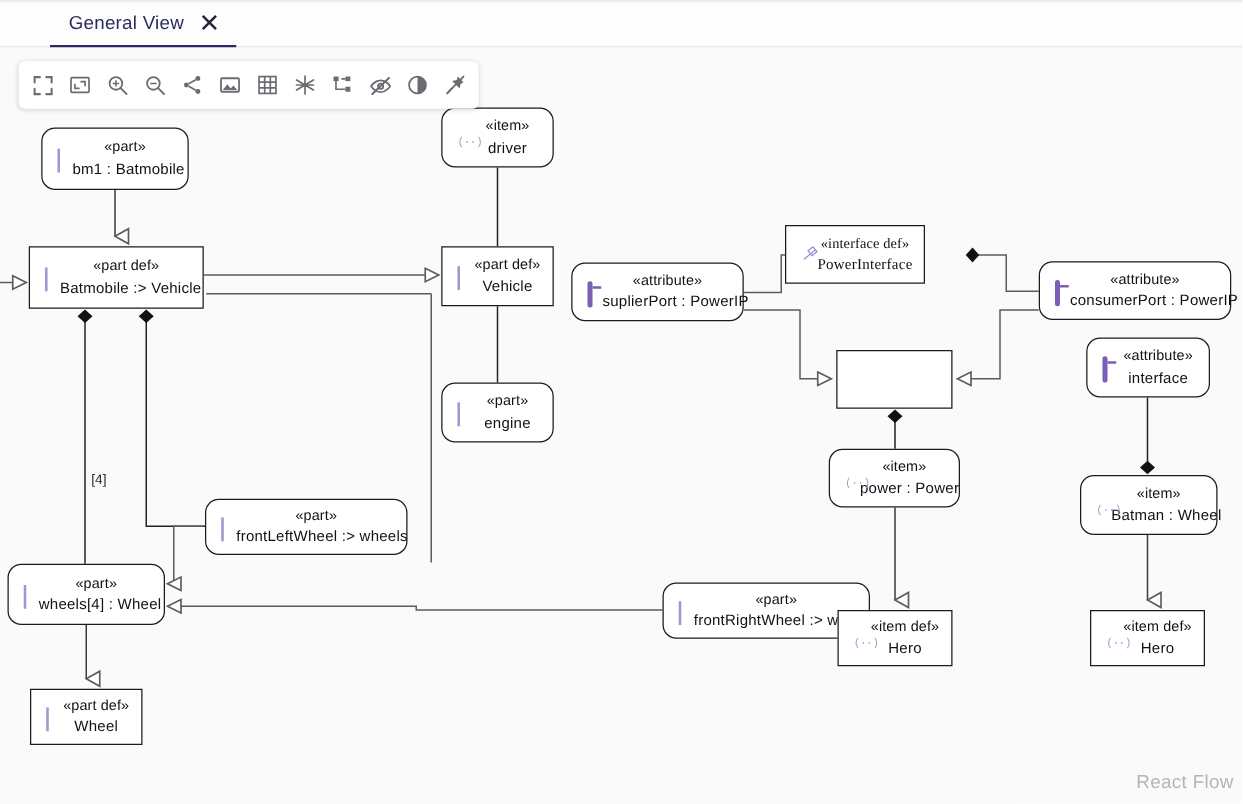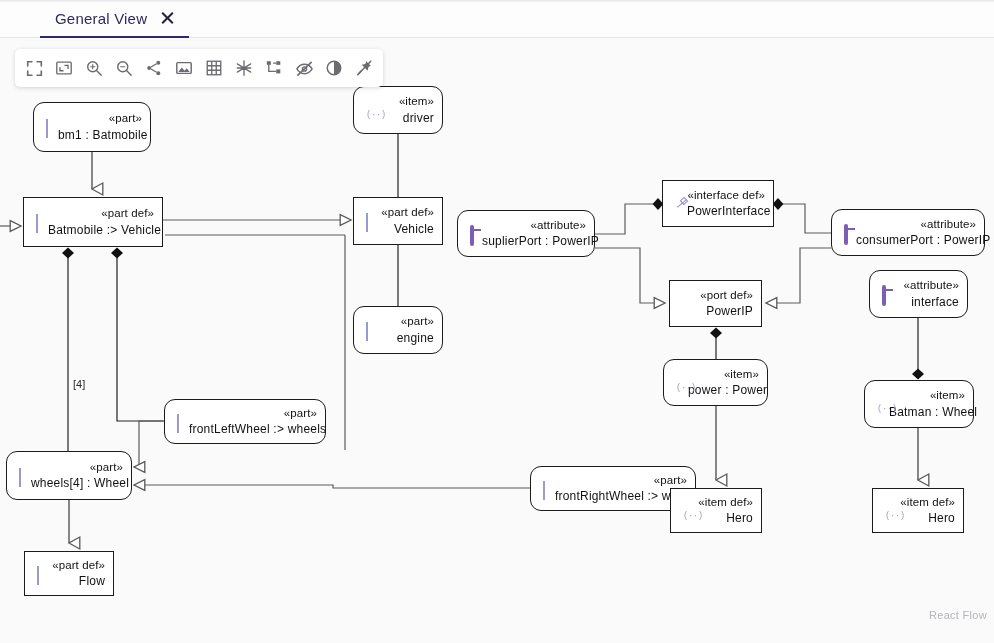--- a/index.html
+++ b/index.html
@@ -105,21 +105,21 @@
   .node.rounded { border-radius: 11px; }
   .node .nicon {
     position: absolute;
     left: 12px; top: 50%;
     transform: translateY(-50%);
     width: 14px; height: 14px;
     flex: 0 0 auto;
   }
   .node .ntext {
     width: 100%;
-    text-align: right;
+    text-align: center;
     padding: 0 8px 0 24px;
     box-sizing: border-box;
     line-height: 1.35;
     pointer-events: none;
   }
   .node .stereo {
     display: block;
     font-size: 11.5px;
     color: #111115;
     letter-spacing: .1px;
@@ -209,22 +209,22 @@
     font-size: 11px;
     color: #2a2a2a;
     background: transparent;
     z-index: 11;
     pointer-events: none;
   }
 
   
   #watermark {
     position: absolute;
-    right: 7px; bottom: 22px;
-    font-size: 11px;
+    right: 7px; bottom: 9px;
+    font-size: 15px;
     color: #b4b4bb;
     letter-spacing: .3px;
     z-index: 15;
     text-align: center;
   }
 </style>
 </head>
 <body>
 
 <div id="app">
@@ -413,40 +413,36 @@
             <span class="name">engine</span>
           </span>
         </div>
         <div class="node rounded" style="left: 457px; top: 172px; width: 138px; height: 47px;">
           <span class="nicon"><span class="ic-attr"></span></span>
           <span class="ntext">
             <span class="stereo">«attribute»</span>
             <span class="name">suplierPort : PowerIP</span>
           </span>
         </div>
-        <div class="node" style="left: 662px; top: 142px; width: 112px; height: 47px;">
+        <div class="node" style="left: 628px; top: 142px; width: 112px; height: 47px; font-family: Liberation Serif, serif;">
           <span class="nicon"><span class="ic-iface"></span></span>
           <span class="ntext">
             <span class="stereo">«interface def»</span>
             <span class="name">PowerInterface</span>
           </span>
         </div>
         <div class="node rounded" style="left: 831px; top: 171px; width: 154px; height: 47px;">
           <span class="nicon"><span class="ic-attr"></span></span>
           <span class="ntext">
             <span class="stereo">«attribute»</span>
             <span class="name">consumerPort : PowerIP</span>
           </span>
         </div>
         <div class="node" style="left: 669px; top: 242px; width: 93px; height: 47px;">
           <span class="nicon"><span class="ic-port"></span></span>
-          <span class="ntext">
-            <span class="stereo">«port def»</span>
-            <span class="name">PowerIP</span>
-          </span>
         </div>
         <div class="node rounded" style="left: 869px; top: 232px; width: 99px; height: 48px;">
           <span class="nicon"><span class="ic-attr"></span></span>
           <span class="ntext">
             <span class="stereo">«attribute»</span>
             <span class="name">interface</span>
           </span>
         </div>
         <div class="node rounded" style="left: 663px; top: 321px; width: 105px; height: 47px;">
           <span class="nicon"><span class="ic-item"><span>(··)</span></span></span>
@@ -480,21 +476,21 @@
           <span class="nicon"><span class="ic-part"></span></span>
           <span class="ntext">
             <span class="stereo">«part»</span>
             <span class="name">frontRightWheel :&gt; wheels</span>
           </span>
         </div>
         <div class="node" style="left: 24px; top: 513px; width: 90px; height: 45px;">
           <span class="nicon"><span class="ic-part"></span></span>
           <span class="ntext">
             <span class="stereo">«part def»</span>
-            <span class="name">Flow</span>
+            <span class="name">Wheel</span>
           </span>
         </div>
         <div class="node" style="left: 670px; top: 450px; width: 92px; height: 45px;">
           <span class="nicon"><span class="ic-item"><span>(··)</span></span></span>
           <span class="ntext">
             <span class="stereo">«item def»</span>
             <span class="name">Hero</span>
           </span>
         </div>
         <div class="node" style="left: 872px; top: 450px; width: 92px; height: 45px;">

